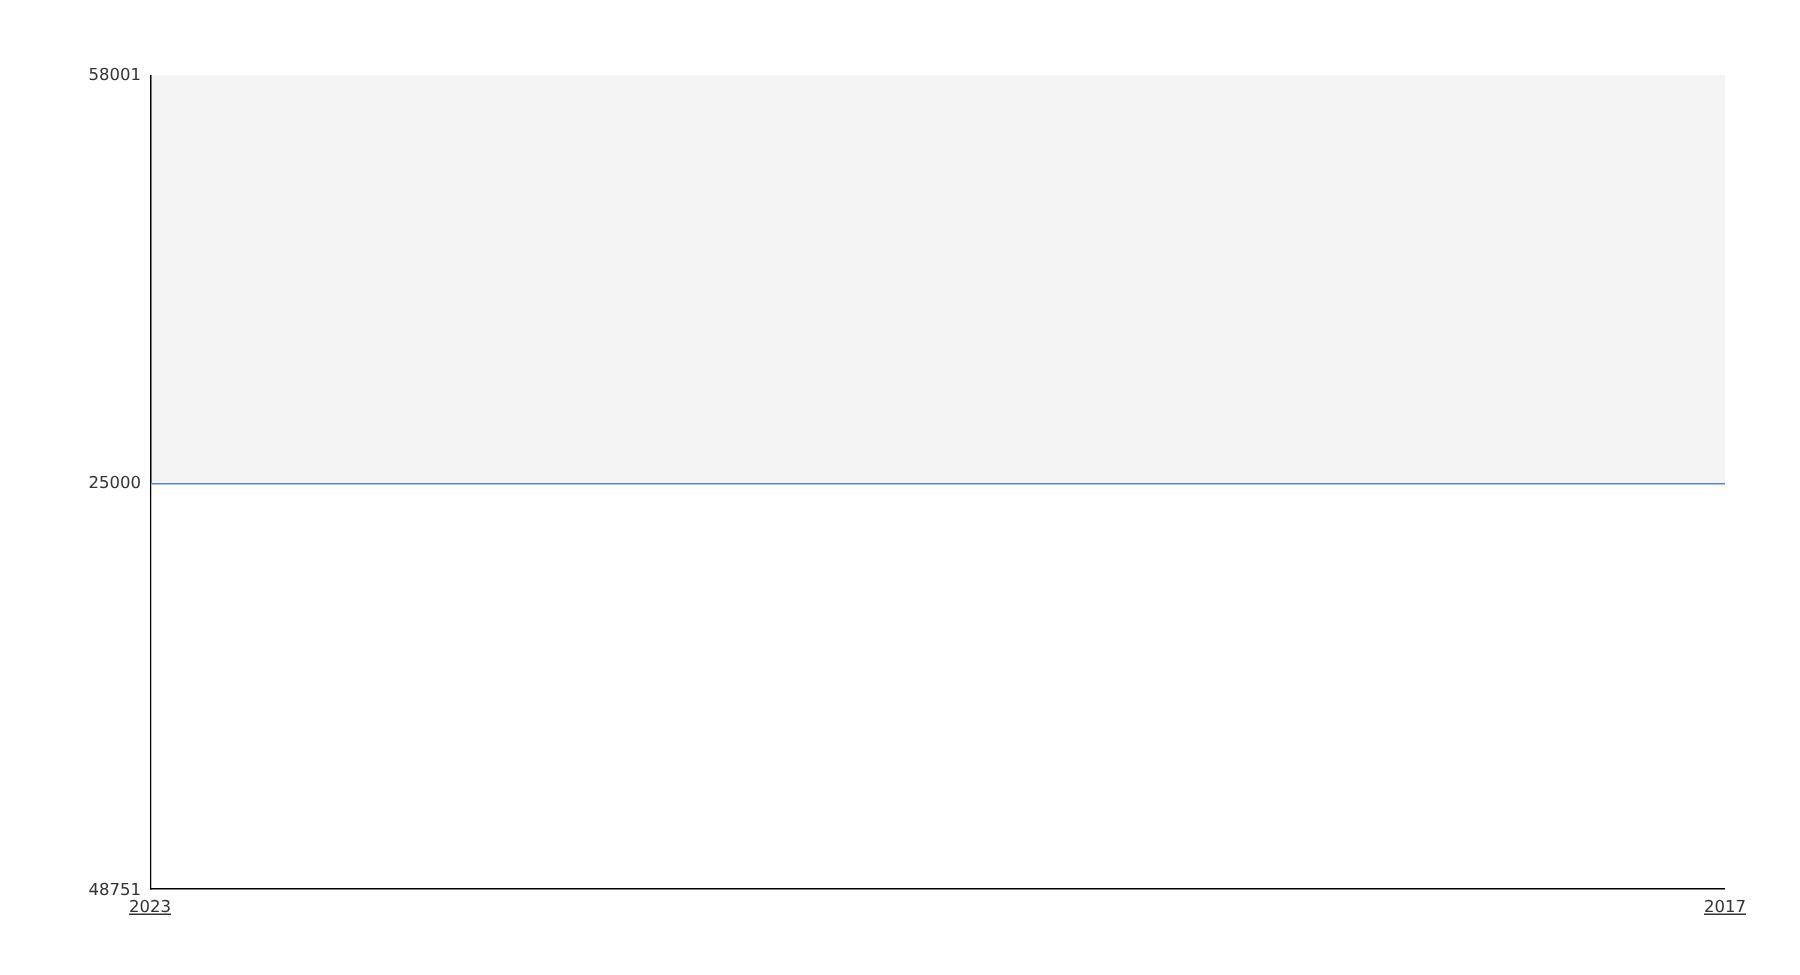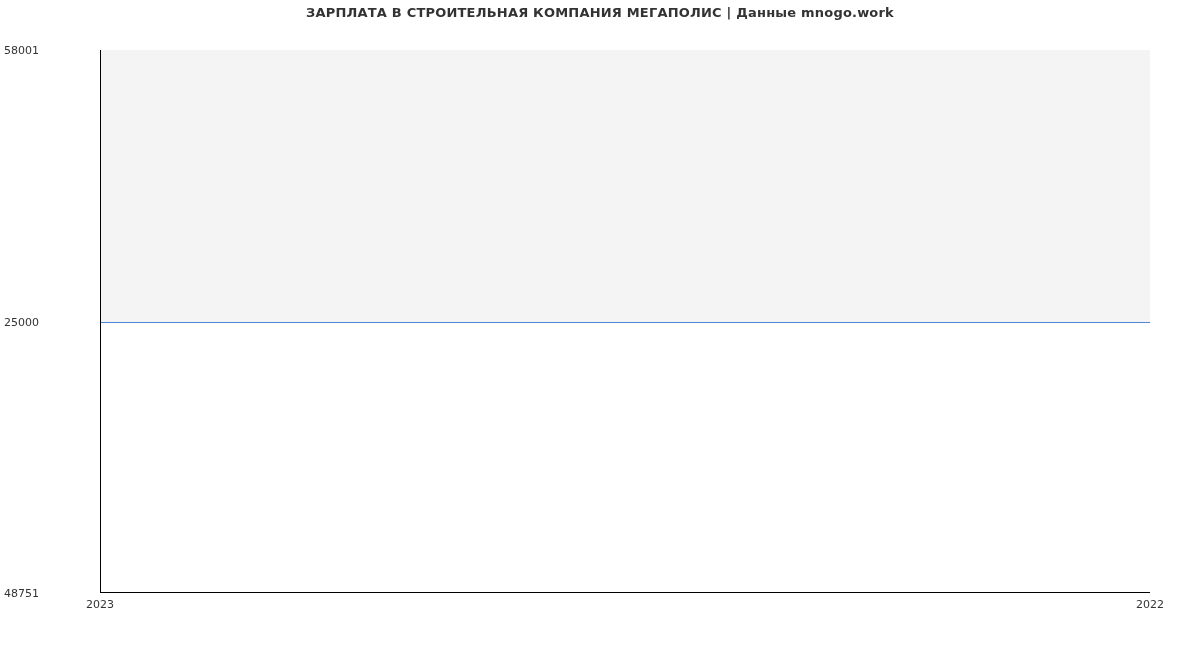--- a/index.html
+++ b/index.html
@@ -48,44 +48,45 @@
   .white-band {
     position: absolute;
     left: 0;
     width: 100%;
     background: #ffffff;
   }
   .y-tick-label {
     position: absolute;
     right: 1106px; 
     width: 90px;
+    text-align: right;
     font-size: 11px;
     color: #333;
     transform: translateY(-50%);
   }
   .x-tick-label {
     position: absolute;
     top: 598px;
     font-size: 11px;
     color: #333;
     transform: translateX(-50%);
+    text-decoration: underline;
   }
 </style>
 </head>
 <body>
 
 <div class="chart-container">
-  <div class="chart-title">ЗАРПЛАТА В СТРОИТЕЛЬНАЯ КОМПАНИЯ МЕГАПОЛИС | Данные mnogo.work</div>
 
   <div class="plot-area">
 
     <div class="white-band" id="lower-band" style="top: 271.5px; height: 270.5px;"></div>
 
     <div class="data-line" id="series-line" style="top: 271.5px; border-top-color: rgb(79, 135, 214);"></div>
   </div>
 
   <div class="y-tick-label" id="ytick-58001" style="top: 50px;">58001</div>
   <div class="y-tick-label" id="ytick-58000" style="top: 321.5px;">25000</div>
   <div class="y-tick-label" id="ytick-57999" style="top: 593px;">48751</div>
 
   <div class="x-tick-label" id="xtick-2023" style="left: 100px;">2023</div>
-  <div class="x-tick-label" id="xtick-2024" style="left: 1150px;">2022</div>
+  <div class="x-tick-label" id="xtick-2024" style="left: 1150px;">2017</div>
 </div>
 
 </body></html>

